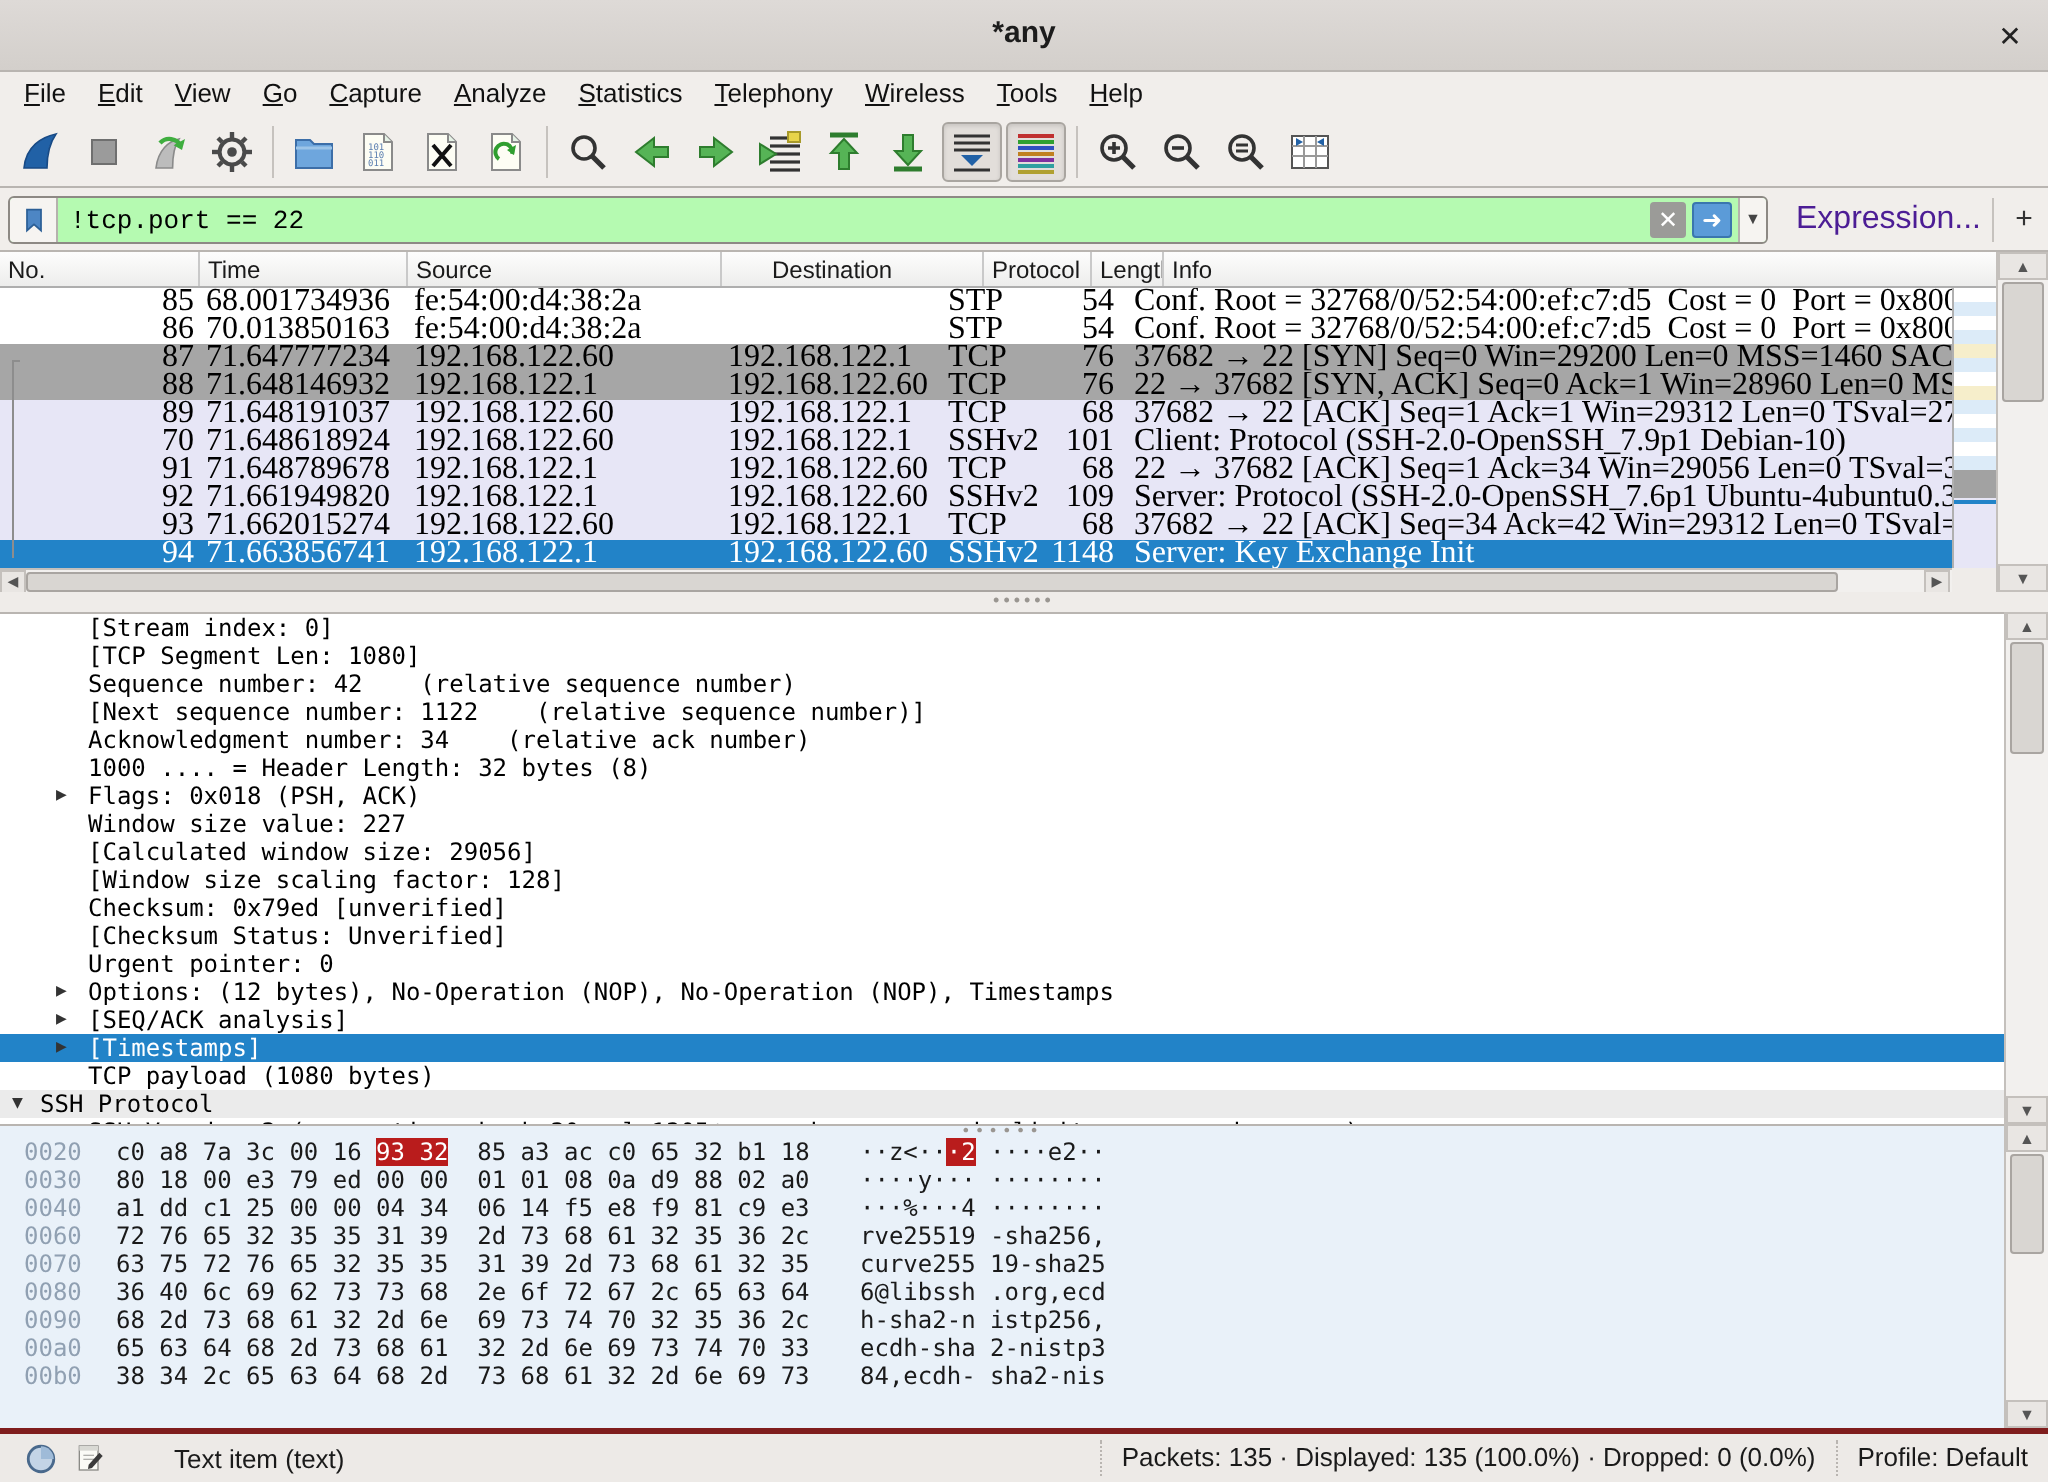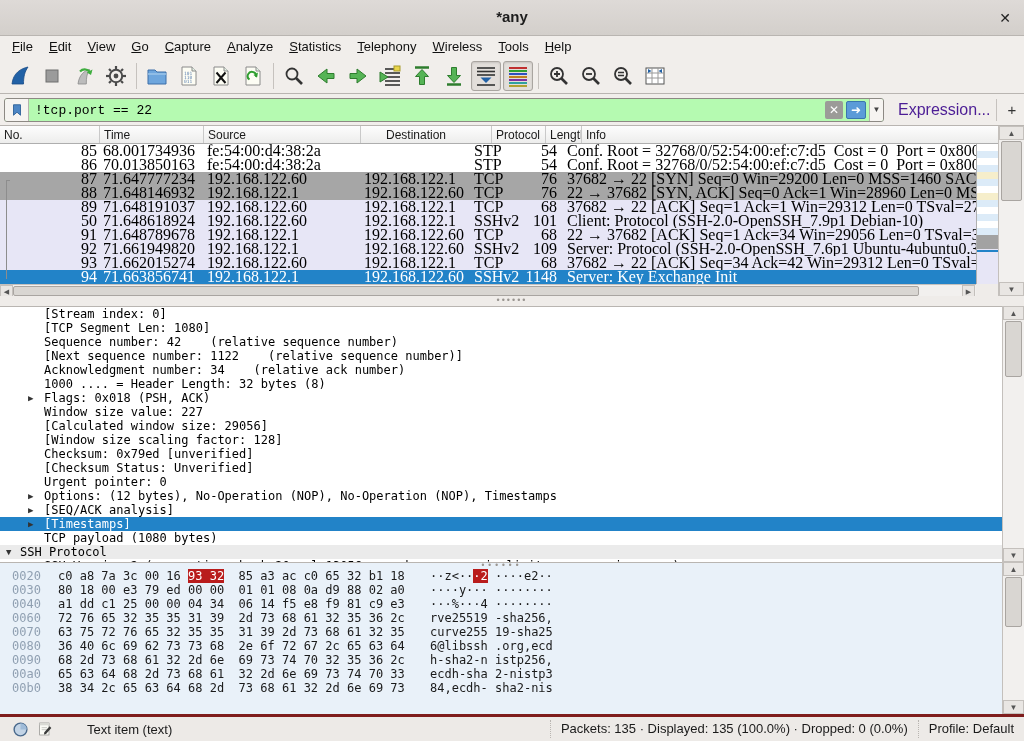--- a/index.html
+++ b/index.html
@@ -343,21 +343,21 @@
       <div class="ph-cell" style="width: 36px;">Length</div>
       <div class="ph-cell" style="width: 683px;">Info</div>
     </div>
 
   <div class="plist-rows" id="plist-rows">
       <div class="prow stp"><div class="pc-no">85</div><div class="pc-time">68.001734936</div><div class="pc-src">fe:54:00:d4:38:2a</div><div class="pc-dst"></div><div class="pc-proto">STP</div><div class="pc-len">54</div><div class="pc-info">Conf. Root = 32768/0/52:54:00:ef:c7:d5  Cost = 0  Port = 0x8001</div></div>
       <div class="prow stp"><div class="pc-no">86</div><div class="pc-time">70.013850163</div><div class="pc-src">fe:54:00:d4:38:2a</div><div class="pc-dst"></div><div class="pc-proto">STP</div><div class="pc-len">54</div><div class="pc-info">Conf. Root = 32768/0/52:54:00:ef:c7:d5  Cost = 0  Port = 0x8001</div></div>
       <div class="prow gray"><div class="pc-no">87</div><div class="pc-time">71.647777234</div><div class="pc-src">192.168.122.60</div><div class="pc-dst">192.168.122.1</div><div class="pc-proto">TCP</div><div class="pc-len">76</div><div class="pc-info">37682 → 22 [SYN] Seq=0 Win=29200 Len=0 MSS=1460 SACK_PERM</div></div>
       <div class="prow gray"><div class="pc-no">88</div><div class="pc-time">71.648146932</div><div class="pc-src">192.168.122.1</div><div class="pc-dst">192.168.122.60</div><div class="pc-proto">TCP</div><div class="pc-len">76</div><div class="pc-info">22 → 37682 [SYN, ACK] Seq=0 Ack=1 Win=28960 Len=0 MSS=1460</div></div>
       <div class="prow tcp"><div class="pc-no">89</div><div class="pc-time">71.648191037</div><div class="pc-src">192.168.122.60</div><div class="pc-dst">192.168.122.1</div><div class="pc-proto">TCP</div><div class="pc-len">68</div><div class="pc-info">37682 → 22 [ACK] Seq=1 Ack=1 Win=29312 Len=0 TSval=2715606</div></div>
-      <div class="prow tcp"><div class="pc-no">50</div><div class="pc-time">71.648618924</div><div class="pc-src">192.168.122.60</div><div class="pc-dst">192.168.122.1</div><div class="pc-proto">SSHv2</div><div class="pc-len">101</div><div class="pc-info">Client: Protocol (SSH-2.0-OpenSSH_7.9p1 Debian-10)</div></div>
+      <div class="prow tcp"><div class="pc-no">70</div><div class="pc-time">71.648618924</div><div class="pc-src">192.168.122.60</div><div class="pc-dst">192.168.122.1</div><div class="pc-proto">SSHv2</div><div class="pc-len">101</div><div class="pc-info">Client: Protocol (SSH-2.0-OpenSSH_7.9p1 Debian-10)</div></div>
       <div class="prow tcp"><div class="pc-no">91</div><div class="pc-time">71.648789678</div><div class="pc-src">192.168.122.1</div><div class="pc-dst">192.168.122.60</div><div class="pc-proto">TCP</div><div class="pc-len">68</div><div class="pc-info">22 → 37682 [ACK] Seq=1 Ack=34 Win=29056 Len=0 TSval=36495</div></div>
       <div class="prow tcp"><div class="pc-no">92</div><div class="pc-time">71.661949820</div><div class="pc-src">192.168.122.1</div><div class="pc-dst">192.168.122.60</div><div class="pc-proto">SSHv2</div><div class="pc-len">109</div><div class="pc-info">Server: Protocol (SSH-2.0-OpenSSH_7.6p1 Ubuntu-4ubuntu0.3</div></div>
       <div class="prow tcp"><div class="pc-no">93</div><div class="pc-time">71.662015274</div><div class="pc-src">192.168.122.60</div><div class="pc-dst">192.168.122.1</div><div class="pc-proto">TCP</div><div class="pc-len">68</div><div class="pc-info">37682 → 22 [ACK] Seq=34 Ack=42 Win=29312 Len=0 TSval=27156</div></div>
       <div class="prow selected"><div class="pc-no">94</div><div class="pc-time">71.663856741</div><div class="pc-src">192.168.122.1</div><div class="pc-dst">192.168.122.60</div><div class="pc-proto">SSHv2</div><div class="pc-len">1148</div><div class="pc-info">Server: Key Exchange Init</div></div>
     </div>
   <div class="related-tick"></div>
   <div class="related-line"></div>
 
   <div class="minimap" id="minimap">
       <div class="mm-stripe" style="height: 7px; background: rgb(255, 255, 255);"></div>

